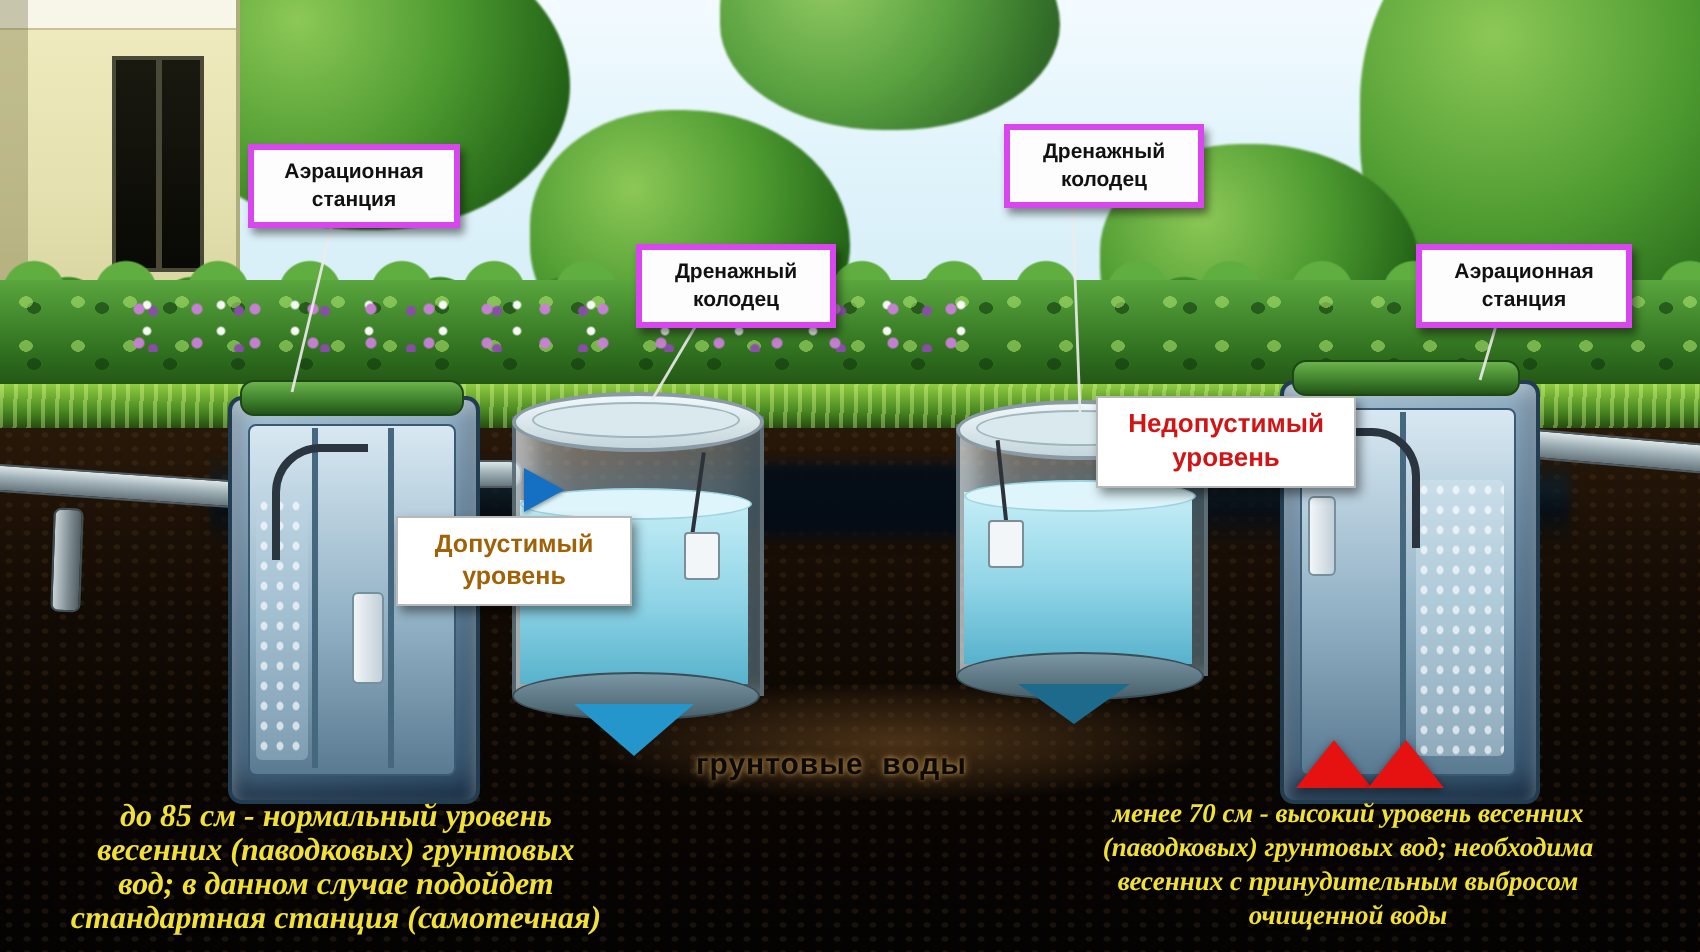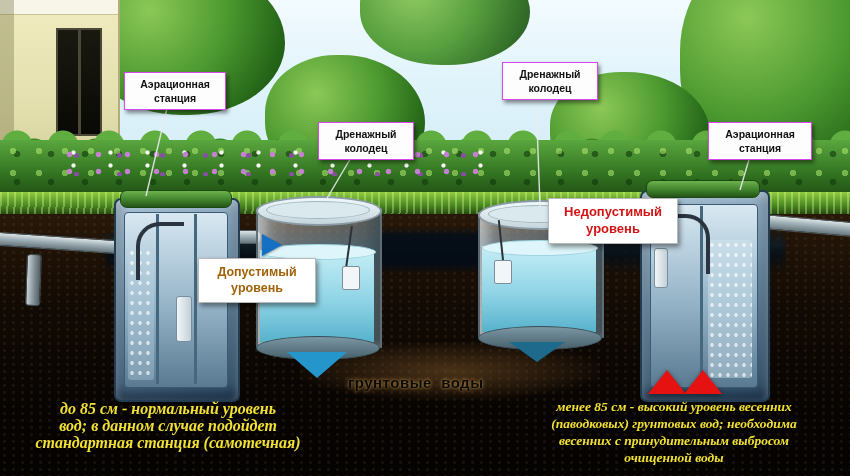--- a/index.html
+++ b/index.html
@@ -128,21 +128,21 @@
   
   .arrow-blue{left:262px;top:234px;width:0;height:0;
     border-top:11px solid transparent;border-bottom:11px solid transparent;border-left:20px solid #1570c4;
     filter:drop-shadow(0 1px 1px rgba(0,0,0,.4));}
   .arrow-red{width:0;height:0;border-left:19px solid transparent;border-right:19px solid transparent;
     border-bottom:24px solid #e61212;filter:drop-shadow(0 1px 2px rgba(0,0,0,.5));}
   .ar1{left:648px;top:370px;} .ar2{left:684px;top:370px;}
 
   
   .callout-lines{left:0;top:0;width:850px;height:476px;pointer-events:none;}
-  .callout{background:#fdfdfd;border:1px solid #d946ef;box-shadow:2px 3px 4px rgba(0,0,0,.45);
+  .callout{background:#fdfdfd;border:3px solid #d946ef;box-shadow:2px 3px 4px rgba(0,0,0,.45);
            padding:4px 7px;text-align:center;font-size:10.5px;font-weight:bold;line-height:1.35;color:#111;}
   .co1{left:124px;top:72px;width:86px;}
   .co2{left:318px;top:122px;width:80px;}
   .co3{left:502px;top:62px;width:80px;}
   .co4{left:708px;top:122px;width:88px;}
 
   .level-box{background:#ffffff;border:1px solid #b8b8b8;box-shadow:2px 3px 5px rgba(0,0,0,.45);
              padding:5px 10px;text-align:center;font-weight:bold;line-height:1.3;}
   .level-allowed{left:198px;top:258px;width:96px;font-size:12.5px;color:#a16207;}
   .level-restricted{left:548px;top:198px;width:108px;font-size:13px;color:#d21414;}
@@ -259,23 +259,24 @@
   </div>
   <div class="abs level-box level-restricted">
     <div>Недопустимый</div>
     <div>уровень</div>
   </div>
 
   <div class="abs gw-label">грунтовые  воды</div>
 
   <div class="abs caption caption-left">
     <div>до 85 см - нормальный уровень</div>
+    <div>весенних (паводковых) грунтовых</div>
     <div>вод; в данном случае подойдет</div>
     <div>стандартная станция (самотечная)</div>
   </div>
   <div class="abs caption caption-right">
-    <div>менее 85 см - высокий уровень весенних</div>
+    <div>менее 70 см - высокий уровень весенних</div>
     <div>(паводковых) грунтовых вод; необходима</div>
     <div>весенних с принудительным выбросом</div>
     <div>очищенной воды</div>
   </div>
 
 </div>
 
 </body></html>

